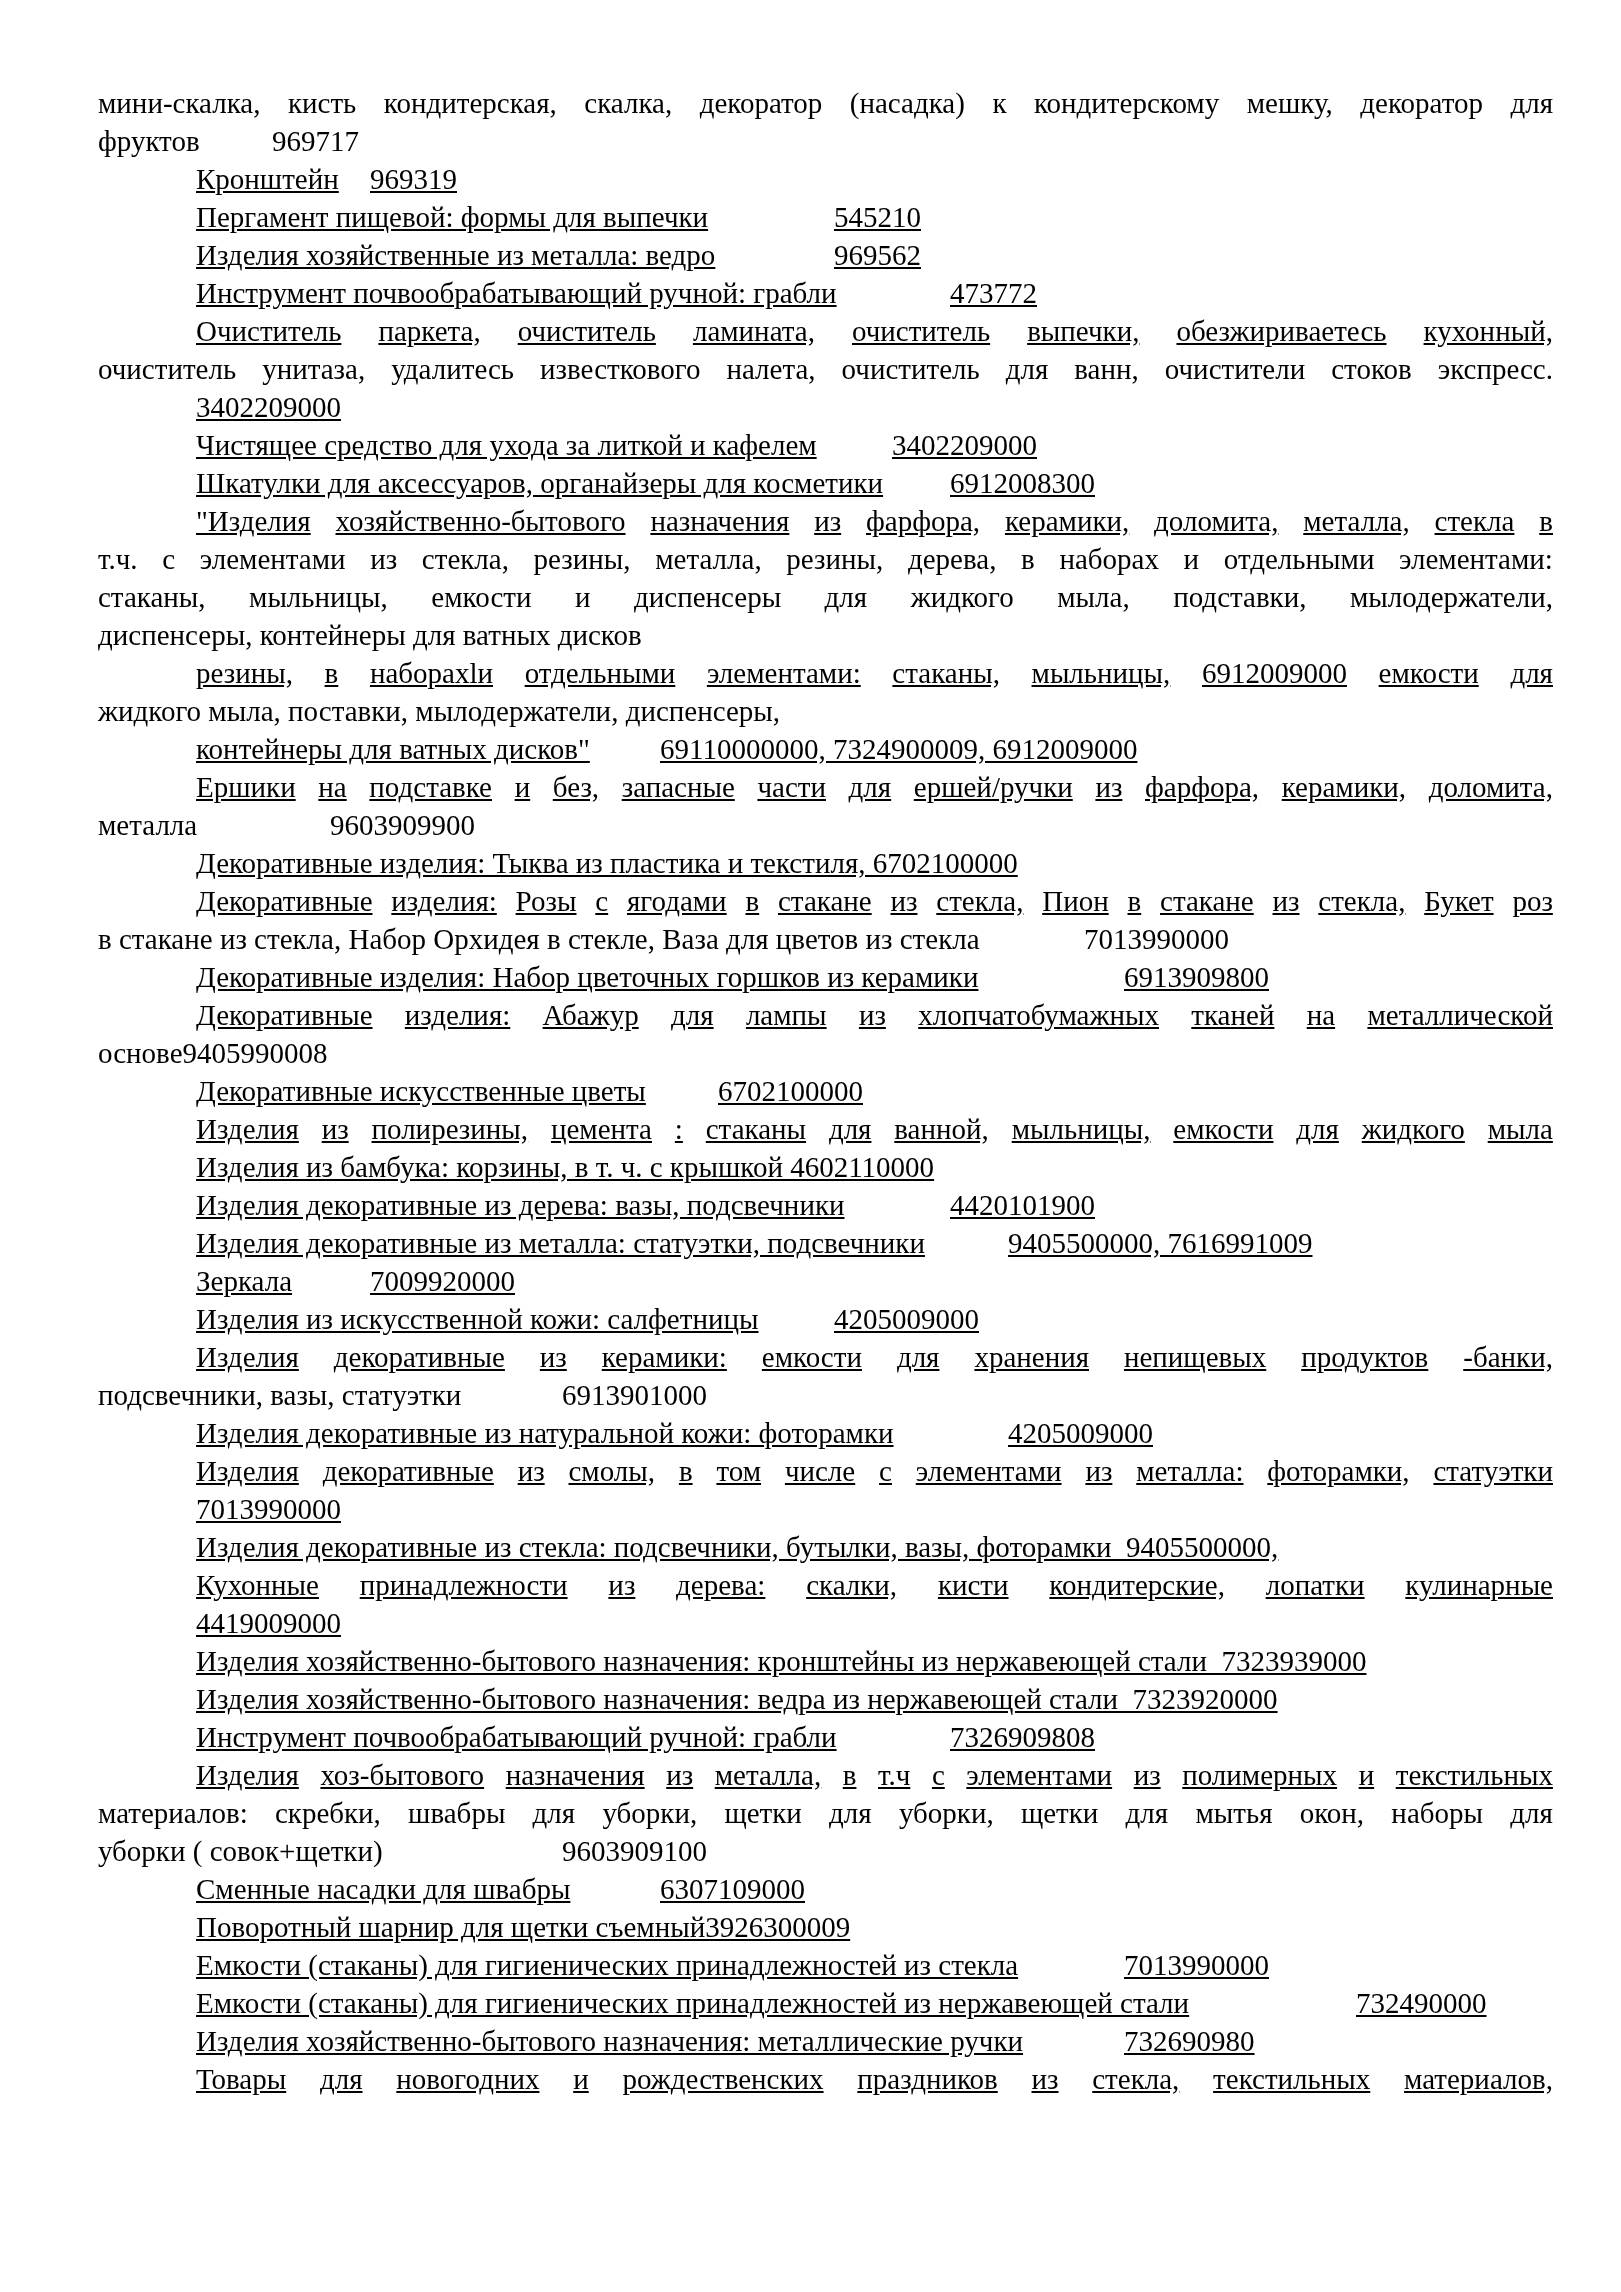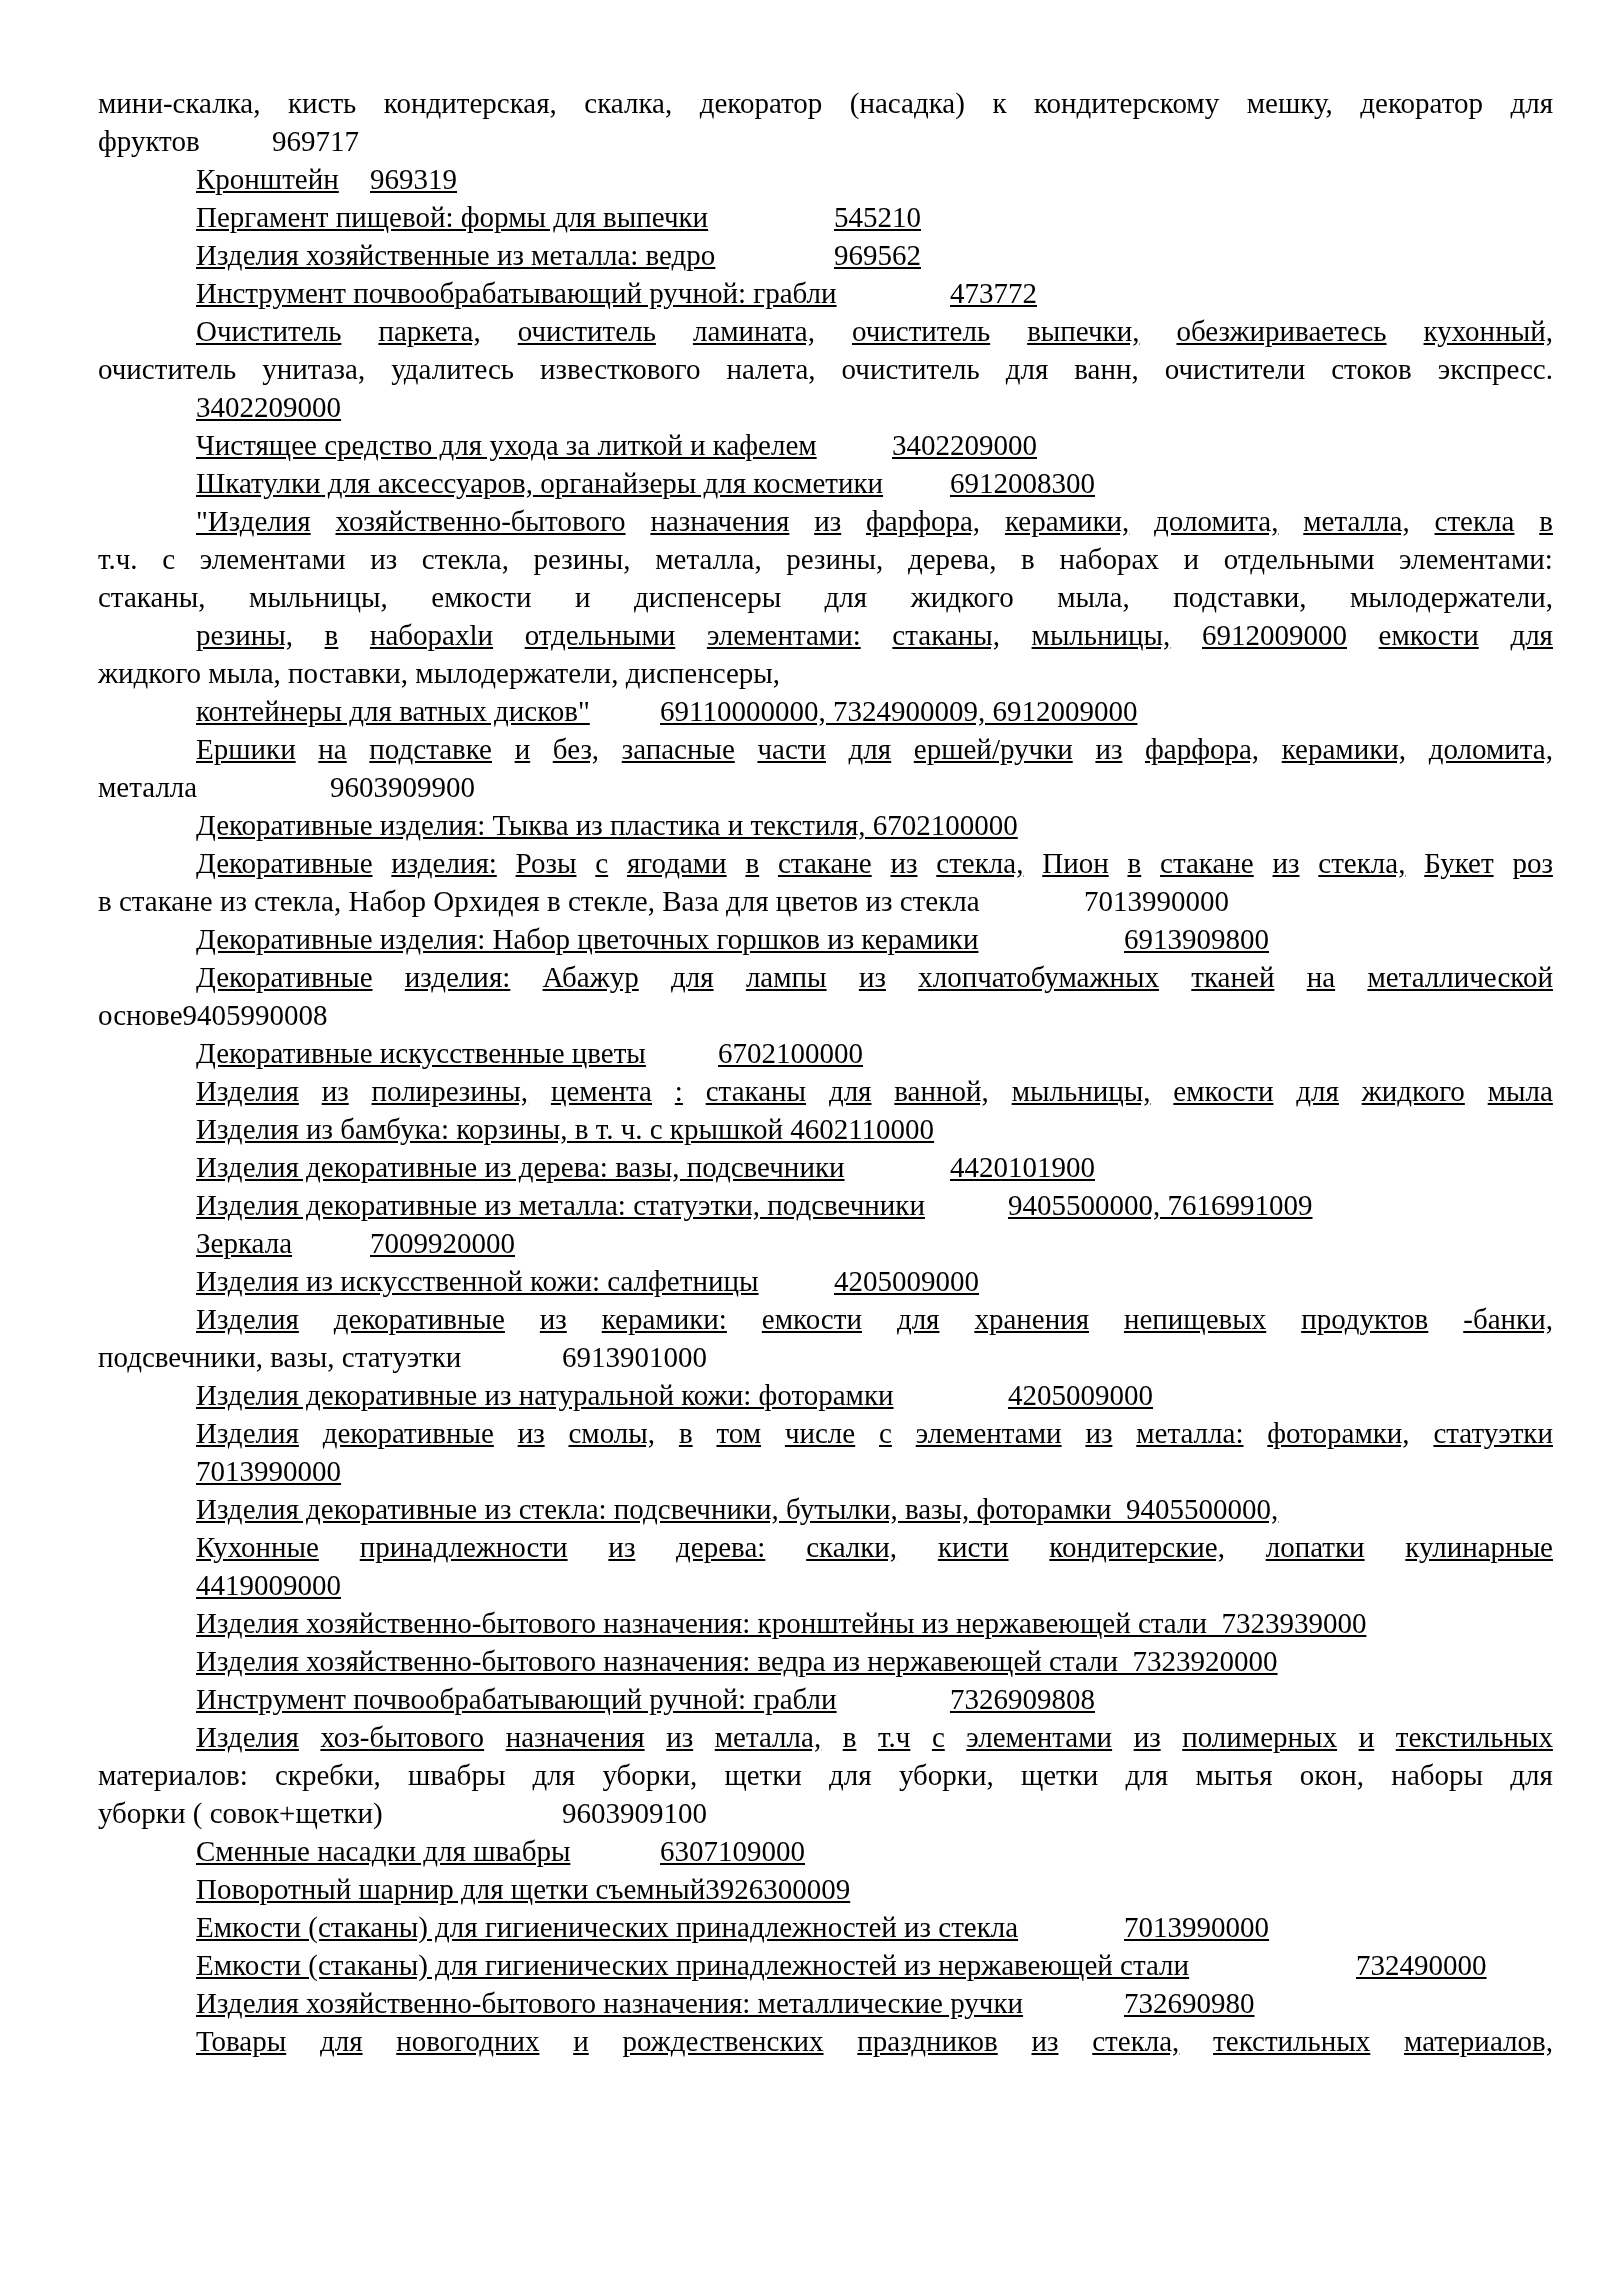--- a/index.html
+++ b/index.html
@@ -114,20 +114,21 @@
       <span>мыльницы,</span>
       <span>емкости</span>
       <span>и</span>
       <span>диспенсеры</span>
       <span>для</span>
       <span>жидкого</span>
       <span>мыла,</span>
       <span>подставки,</span>
       <span>мылодержатели,</span>
     </div>
+    <div class="line">диспенсеры, контейнеры для ватных дисков</div>
     <div class="line ind just">
       <span>резины,</span>
       <span>в</span>
       <span>наборахlи</span>
       <span>отдельными</span>
       <span>элементами:</span>
       <span>стаканы,</span>
       <span>мыльницы,</span>
       <span>6912009000</span>
       <span>емкости</span>

